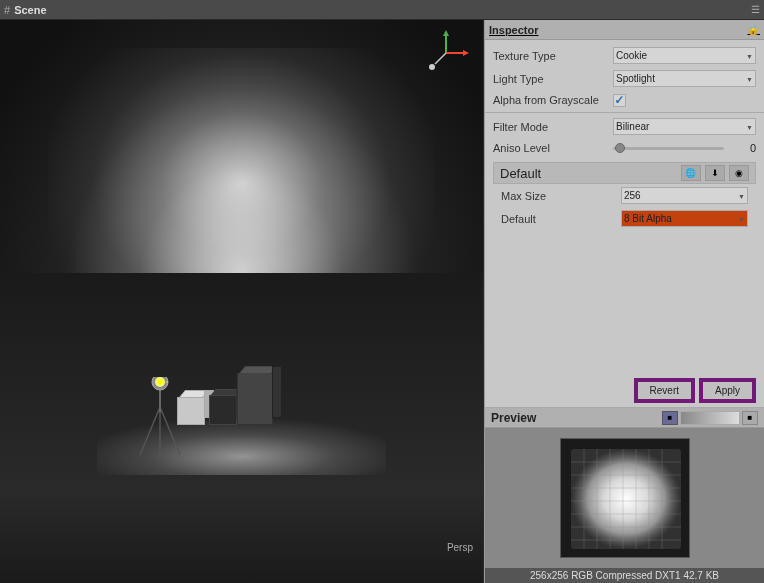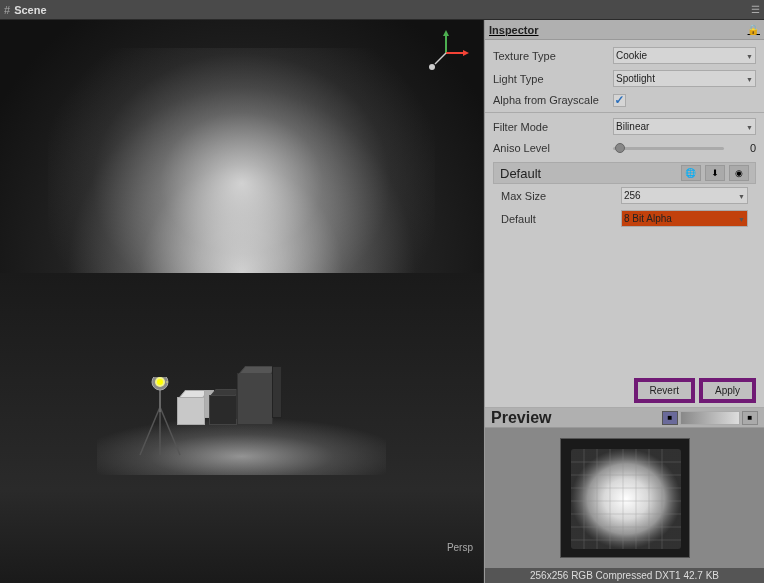--- a/index.html
+++ b/index.html
@@ -355,21 +355,21 @@
       display: flex;
       align-items: center;
       background: #b0b0b0;
       padding: 2px 6px;
       height: 20px;
       border-bottom: 1px solid #999;
     }
 
     .preview-label {
       flex: 1;
-      font-size: 16px;
+      font-size: 12px;
       color: #222;
       font-weight: bold;
     }
 
     .preview-controls {
       display: flex;
       gap: 2px;
     }
 
     .preview-btn {

